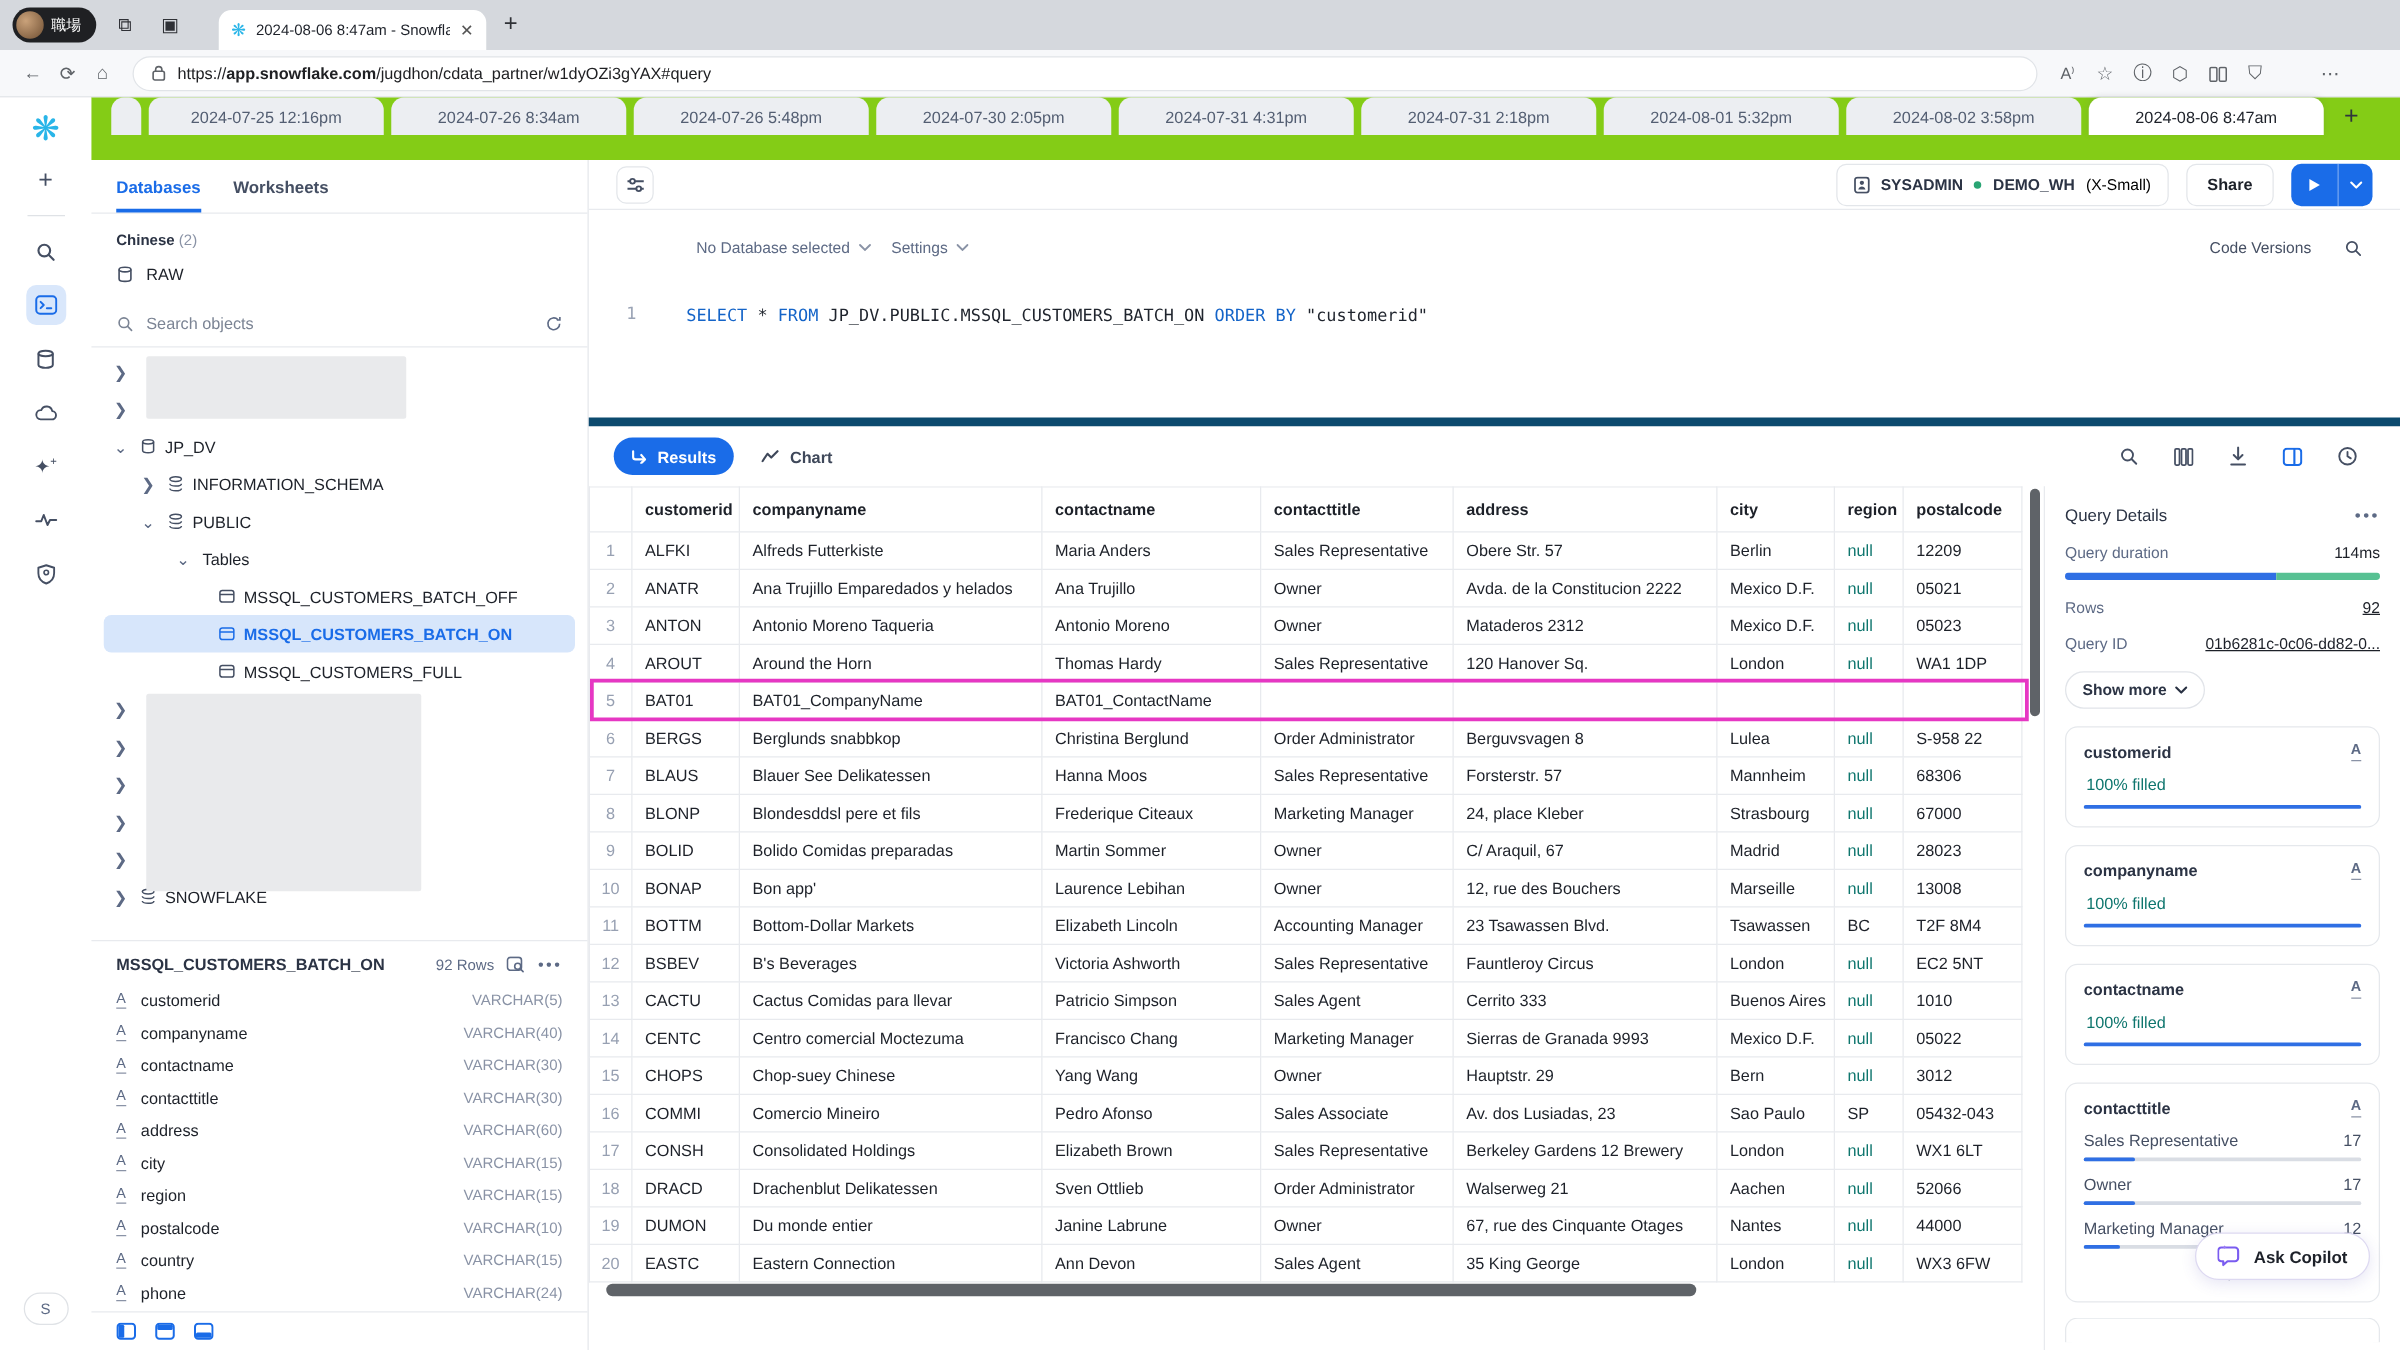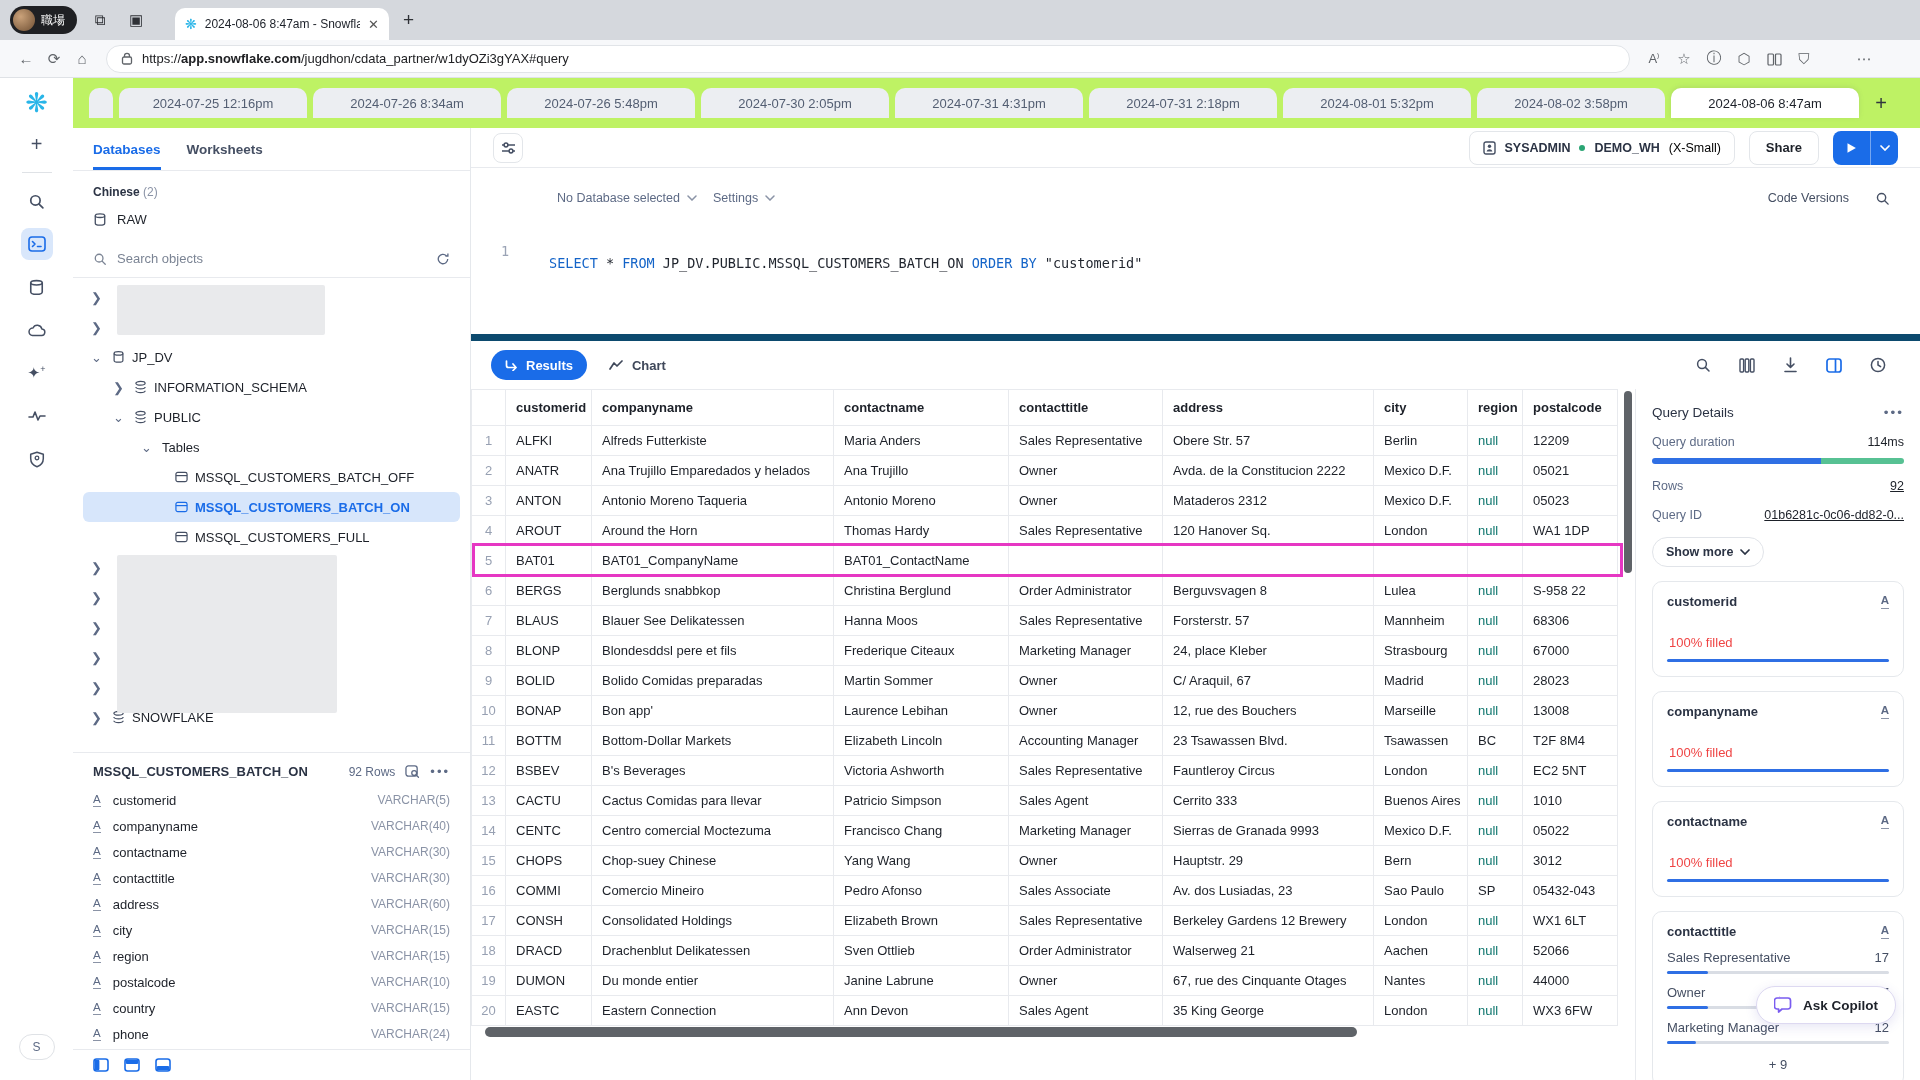--- a/index.html
+++ b/index.html
@@ -29,21 +29,21 @@
 
 .app{display:flex;height:1002px}
 .rail{width:73px;display:flex;flex-direction:column;align-items:center;padding-top:12px;gap:11px;position:relative;background:#fff}
 .rail-item{width:32px;height:32px;display:flex;align-items:center;justify-content:center;color:#454f63;border-radius:8px}
 .rail-item.active{background:#d9e7fb;color:#1a6ce8}
 .rail-div{width:30px;height:1px;background:#dfe2e6;margin:1px 0}
 .rail-avatar{position:absolute;bottom:20px;width:36px;height:26px;border:1px solid #dfe2e6;border-radius:13px;display:flex;align-items:center;justify-content:center;color:#5d6a85;background:#fff;font-size:12px}
 .logo{color:#29b5e8;font-size:27px;line-height:1}
 
 .right-col{flex:1;display:flex;flex-direction:column;min-width:0}
-.ws-tabs{height:50px;display:flex;align-items:center;background:#bef264;padding-left:16px}
+.ws-tabs{height:50px;display:flex;align-items:flex-start;background:#84cc16;padding-left:16px}
 .stub{width:24px;height:30px;background:#eceef2;border-radius:10px 10px 0 0;margin-right:6px}
 .ws-tab{width:188px;height:30px;background:#eceef2;border-radius:10px 10px 0 0;margin-right:6px;display:flex;align-items:center;justify-content:center;font-size:13px;color:#535e72;white-space:nowrap}
 .ws-tab.active{background:#fff;color:#1d2129;box-shadow:0 -1px 5px rgba(95,99,104,.15)}
 .ws-plus{width:32px;height:30px;display:flex;align-items:center;justify-content:center;font-size:20px;color:#30353d}
 
 .content{flex:1;display:flex;min-height:0}
 
 
 .sidebar{width:398px;border-right:1px solid #e5e8ec;display:flex;flex-direction:column;min-height:0}
 .sb-tabs{display:flex;gap:26px;padding:14px 20px 0;border-bottom:1px solid #e8eaee}
@@ -84,21 +84,21 @@
 .share{height:34px;border:1px solid #e3e6ea;border-radius:8px;padding:0 16px;display:flex;align-items:center;font-weight:700;font-size:13px;margin-left:14px;background:#fff}
 .run{height:34px;border-radius:8px;background:#1a6ce8;display:flex;align-items:stretch;margin-left:14px;color:#fff;overflow:hidden}
 .run-play{width:37px;display:flex;align-items:center;justify-content:center}
 .run-sep{width:1px;background:rgba(255,255,255,.4)}
 .run-chev{width:27px;display:flex;align-items:center;justify-content:center}
 .ctx-row{height:60px;display:flex;align-items:center;gap:16px;padding:0 30px 0 86px;color:#5d6a85;font-size:12.5px}
 .ctx-item{display:flex;align-items:center;gap:7px}
 .ctx-right{margin-left:auto;display:flex;align-items:center;gap:26px;color:#454f63}
 .editor{height:106px;position:relative;font-family:"DejaVu Sans Mono",monospace;font-size:13.5px}
 .lineno{position:absolute;left:30px;top:15px;color:#9aa3b5}
-.code{position:absolute;left:78px;top:27px;white-space:pre}
+.code{position:absolute;left:78px;top:17px;white-space:pre}
 .kw{color:#1464c8}.pl{color:#1f242d}
 .res-head{height:55px;border-top:7px solid #0c4a6e;display:flex;align-items:center;padding:0 20px}
 .res-pill{height:30px;border-radius:15px;background:#1a6ce8;color:#fff;font-weight:700;display:flex;align-items:center;gap:8px;padding:0 14px;font-size:13px}
 .chart-tab{display:flex;align-items:center;gap:8px;color:#3f485a;font-weight:700;margin-left:22px;font-size:13px}
 .res-icons{margin-left:auto;display:flex;gap:28px;color:#454f63;padding-right:14px;align-items:center}
 .res-icons .active{color:#1a6ce8}
 
 .res-body{flex:1;display:flex;min-height:0;position:relative}
 .tbl-wrap{flex:1;position:relative;overflow:hidden}
 table{border-collapse:collapse;table-layout:fixed;width:1146px}
@@ -114,21 +114,21 @@
 .details{width:285px;border-left:1px solid #e8eaee;padding:16px 16px 0;position:relative;overflow:hidden}
 .qd-head{display:flex;justify-content:space-between;align-items:center;font-weight:400;font-size:13.5px;color:#2b3344}
 .dots{color:#5d6a85;letter-spacing:2px}
 .kv{display:flex;justify-content:space-between;margin-top:15px;font-size:12.5px;color:#5d6a85;align-items:center}
 .kv .val{color:#1d2129}
 .kv .lnk{text-decoration:underline}
 .dur-bar{height:6px;border-radius:3px;margin-top:9px;display:flex;overflow:hidden}
 .show-more{margin-top:15px;display:inline-flex;align-items:center;gap:7px;border:1px solid #e1e4e9;border-radius:16px;height:30px;padding:0 13px;font-weight:700;font-size:12.5px;color:#2b3344;background:#fff}
 .stat-card{border:1px solid #e5e8ec;border-radius:10px;padding:12px 14px 14px;margin-top:14px;background:#fff}
 .sc-head{display:flex;justify-content:space-between;align-items:center;font-weight:700;font-size:13px;color:#2b3344}
-.sc-fill{margin-top:26px;color:#ef4444;padding-left:2px}
+.sc-fill{margin-top:11px;color:#0f766e;padding-left:2px}
 .sc-fillbar{height:3px;background:#2f6fe4;margin-top:9px;border-radius:2px}
 .sc-row{margin-top:11px}
 .sc-row .lr{display:flex;justify-content:space-between;color:#454f63}
 .sc-track{height:3px;background:#d9dde4;border-radius:2px;margin-top:6px}
 .sc-seg{height:3px;background:#2f6fe4;border-radius:2px}
 .more-lbl{text-align:center;color:#454f63;margin-top:13px}
 .stub-card{border:1px solid #e5e8ec;border-radius:10px 10px 0 0;height:20px;margin-top:12px;border-bottom:none}
 .copilot{position:absolute;right:24px;bottom:56px;height:38px;background:#fff;border:1px solid #ddd9f1;border-radius:19px;display:flex;align-items:center;gap:9px;padding:0 17px;font-weight:700;font-size:13.5px;color:#1d2129;box-shadow:0 3px 12px rgba(80,70,180,.14);z-index:10}
 </style>
 </head>

